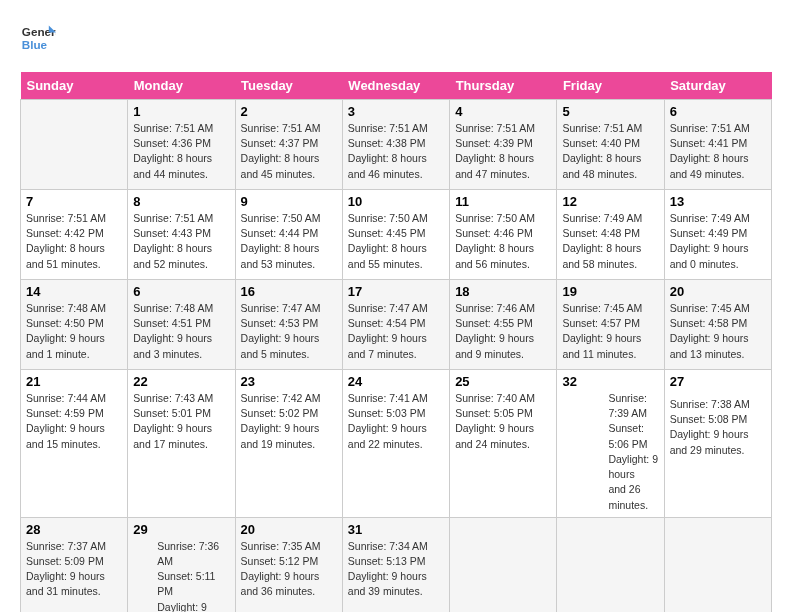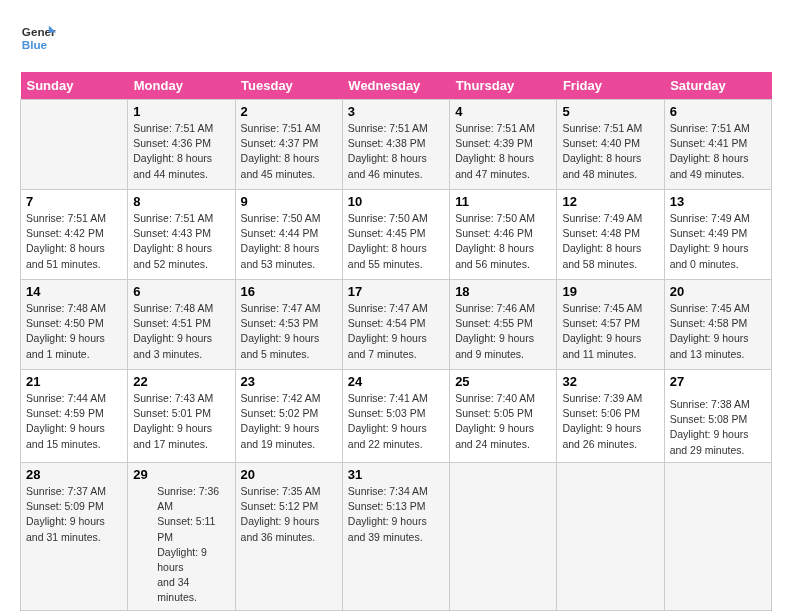--- a/index.html
+++ b/index.html
@@ -293,21 +293,21 @@
         </td>
         <td>
           <span class="day-num">25</span>
           <div class="day-info" style="white-space: pre-line;">Sunrise: 7:40 AM
 Sunset: 5:05 PM
 Daylight: 9 hours
 and 24 minutes.</div>
         </td>
         <td>
           <span class="day-num">32</span>
-          <div class="day-info" style="white-space: pre-line;">Sunrise: 7:39 AM
+          <div class="day-info" style="white-space: pre-line; margin-left: 46px;">Sunrise: 7:39 AM
 Sunset: 5:06 PM
 Daylight: 9 hours
 and 26 minutes.</div>
         </td>
         <td>
           <span class="day-num">27</span>
           <div class="day-info" style="white-space: pre-line; margin-top: 8px;">Sunrise: 7:38 AM
 Sunset: 5:08 PM
 Daylight: 9 hours
 and 29 minutes.</div>

